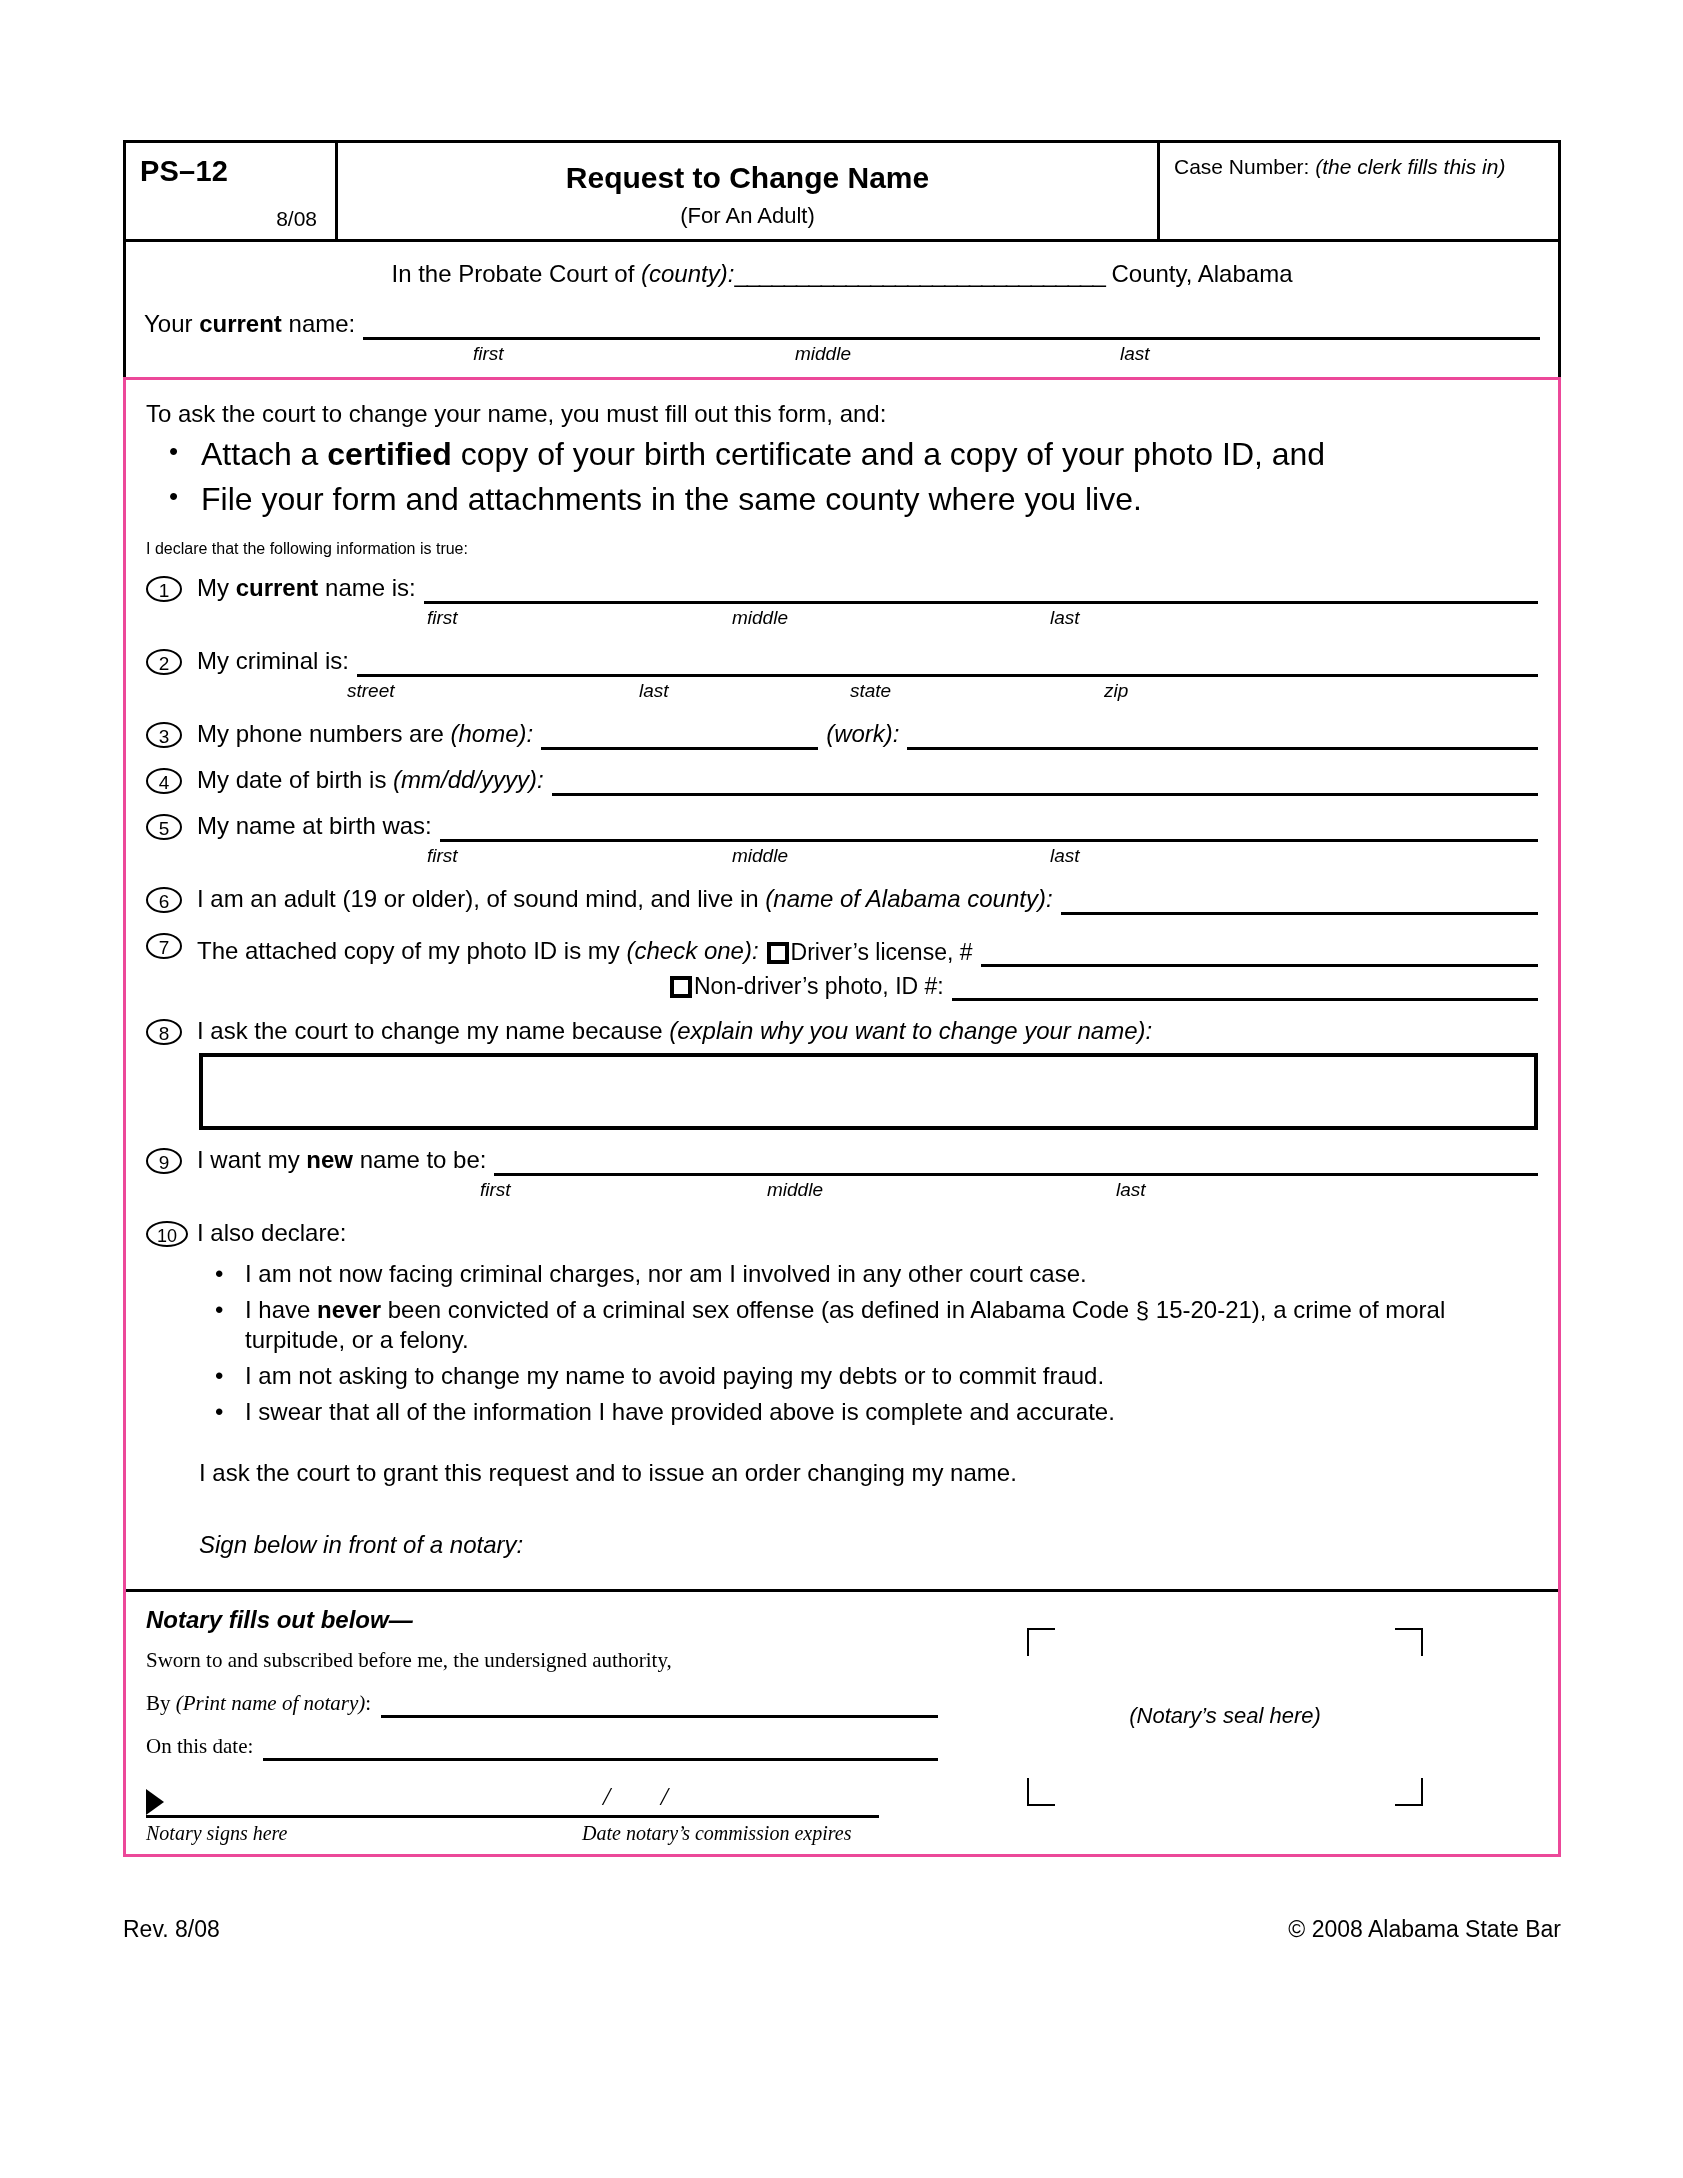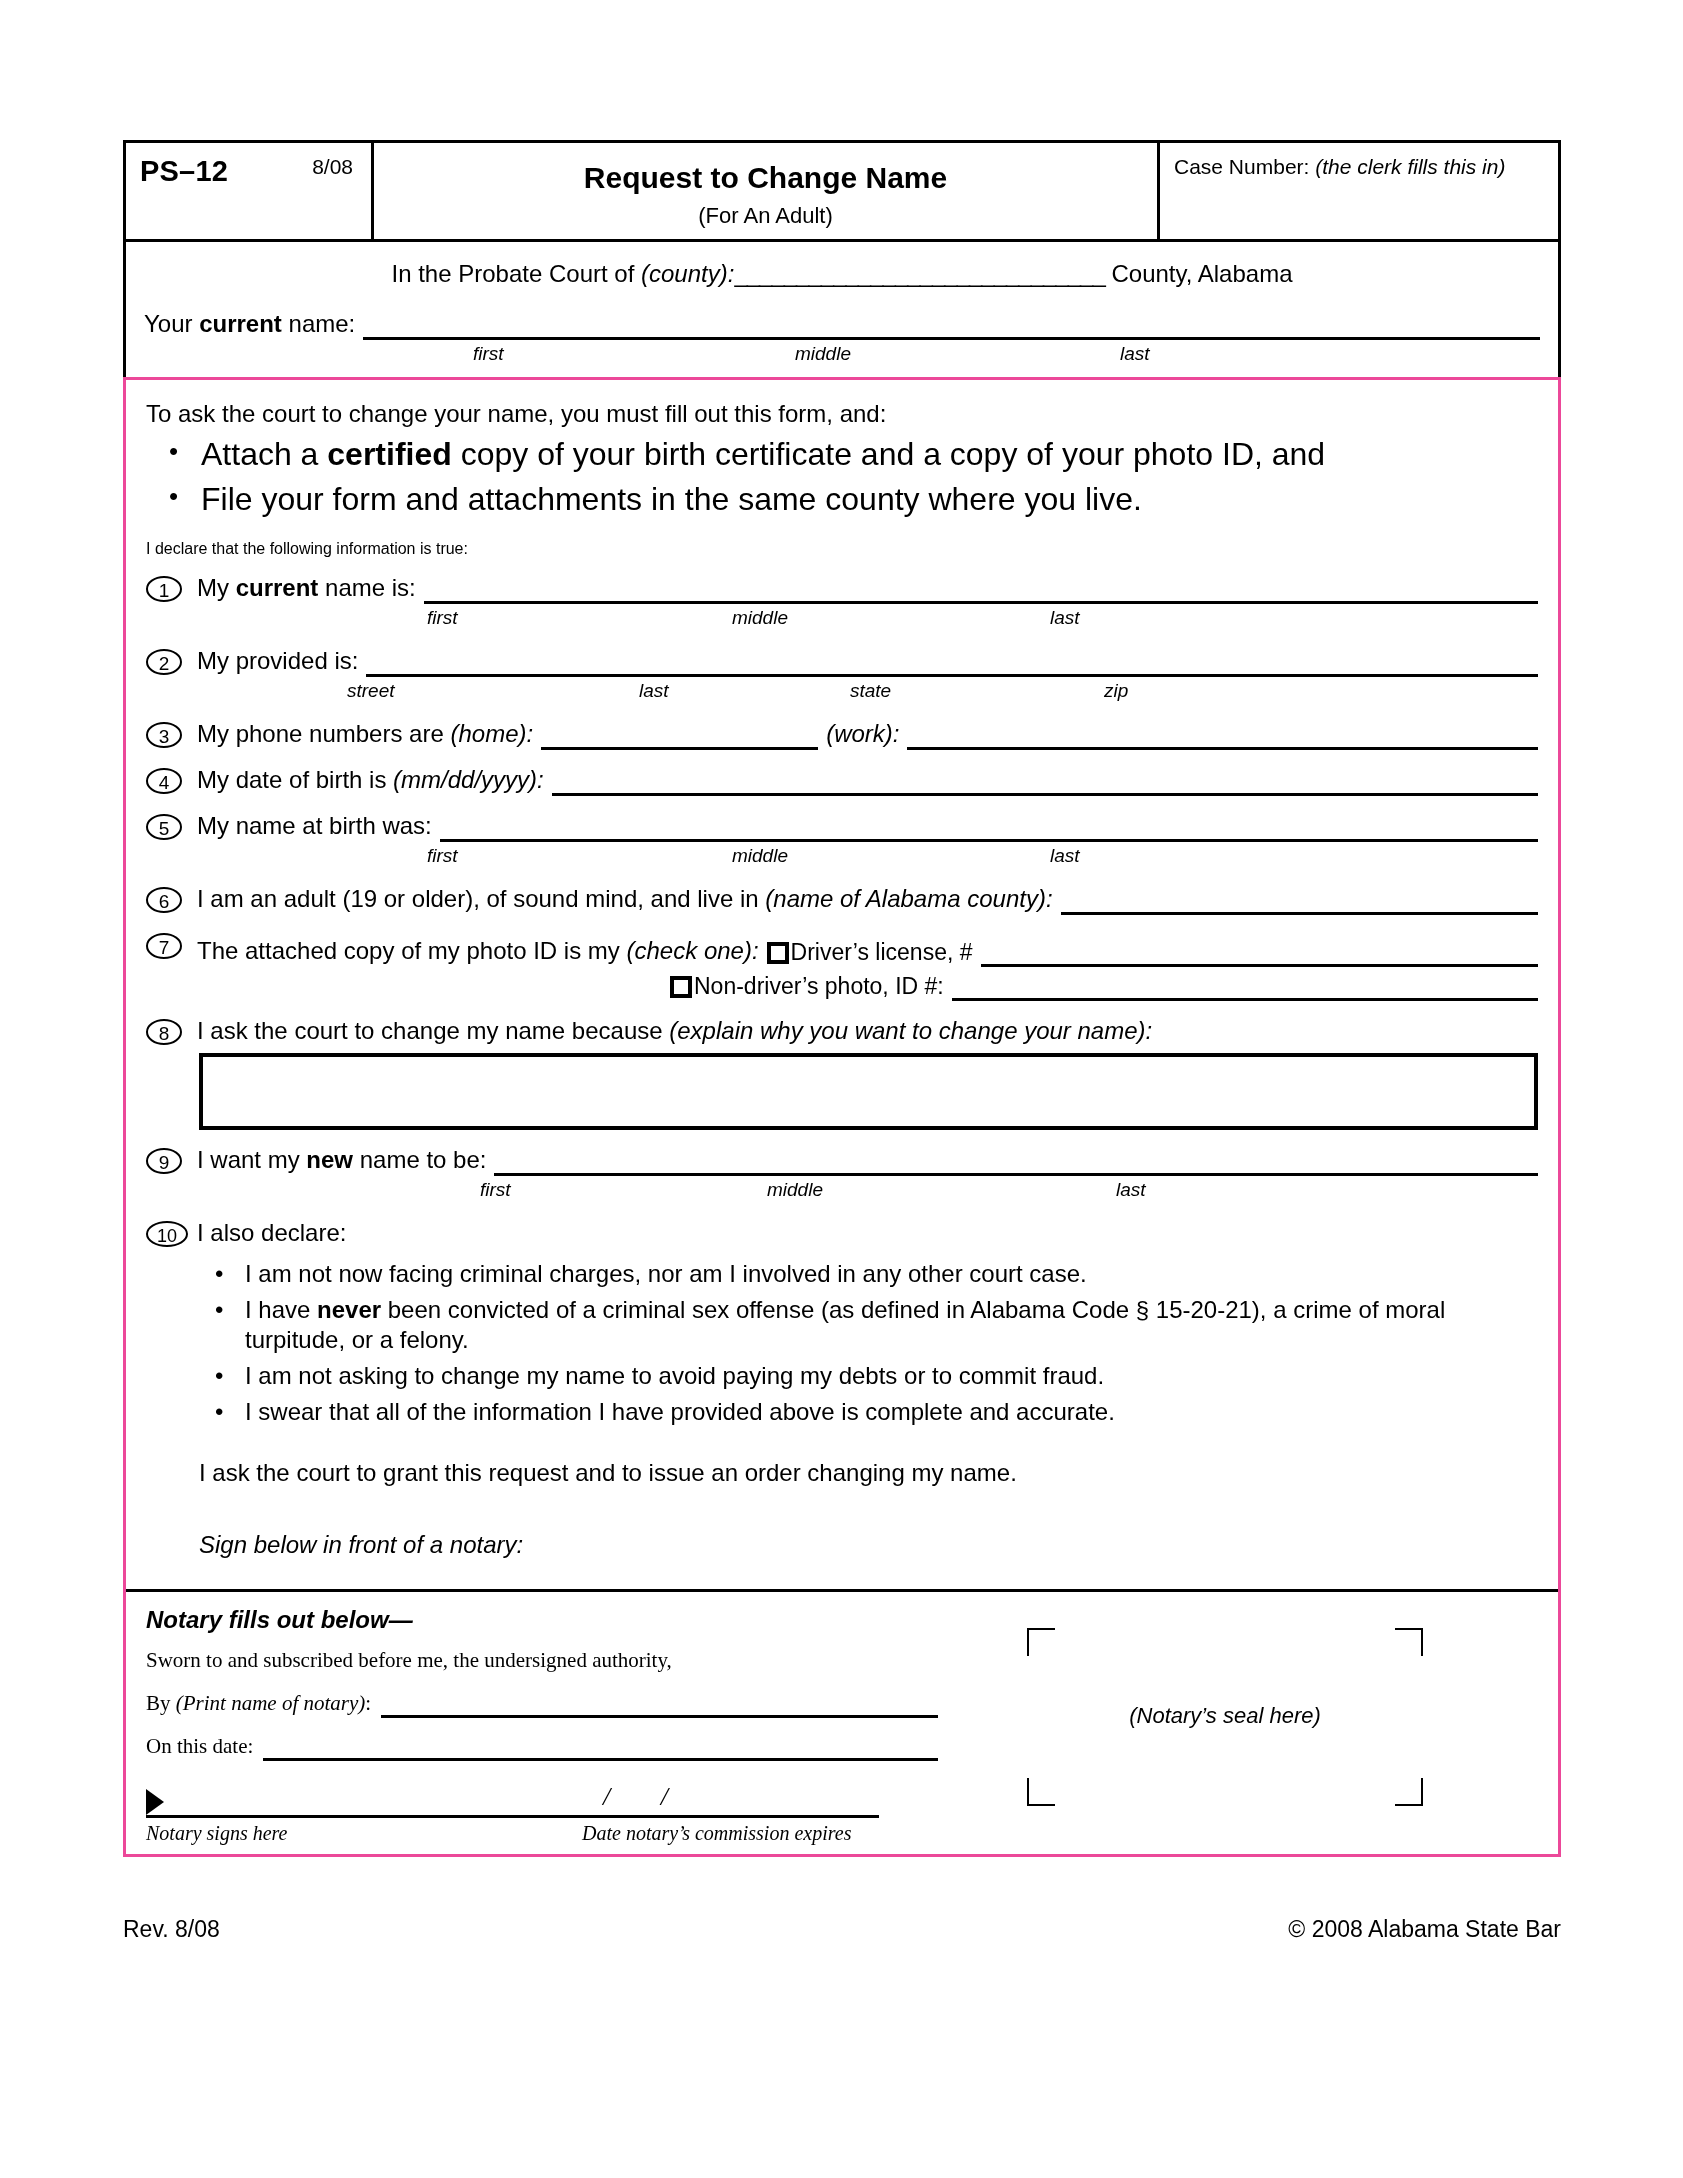--- a/index.html
+++ b/index.html
@@ -24,26 +24,26 @@
   }
 
   
   .hdr {
     display: flex;
     border: 3px solid #000;
     border-bottom: none;
     box-sizing: border-box;
   }
   .hdr-left {
-    width: 248px;
+    width: 212px;
     box-sizing: border-box;
     border-right: 3px solid #000;
     padding: 12px 14px 8px 14px;
     display: flex;
-    flex-direction: row;
+    flex-direction: column;
     justify-content: space-between;
   }
   .formcode {
     font-size: 29px;
     font-weight: bold;
     letter-spacing: 0.2px;
   }
   .formdate {
     font-size: 21px;
     text-align: right;
@@ -435,21 +435,21 @@
         </div>
       </div>
     </div>
 
     <div class="item">
       <div class="num">
         <span class="oval">2</span>
       </div>
       <div class="icontent">
         <div class="row">
-          <div class="lbl">My provided is:</div>
+          <div class="lbl">My criminal is:</div>
           <div class="rule"></div>
         </div>
         <div class="sublabels" style="margin-left:0;">
           <span style="left:150px;">street</span>
           <span style="left:442px;">last</span>
           <span style="left:653px;">state</span>
           <span style="left:907px;">zip</span>
         </div>
       </div>
     </div>

